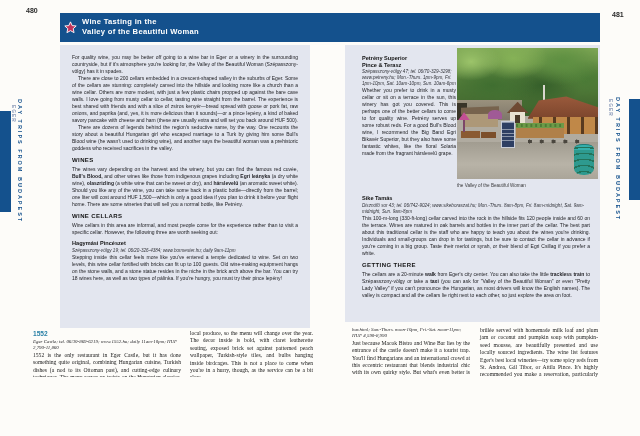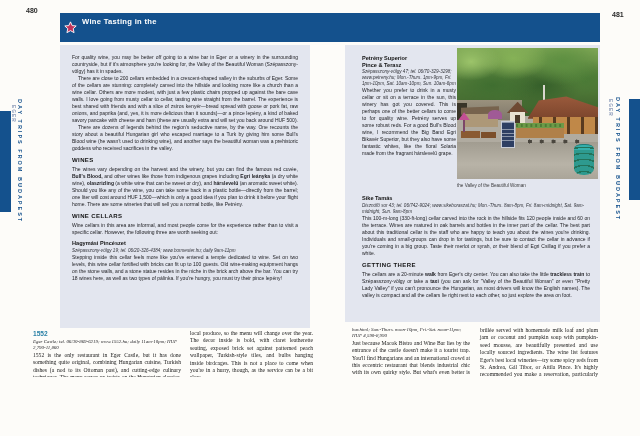--- a/index.html
+++ b/index.html
@@ -105,20 +105,21 @@
 
   <div class="pagenum pn-left">480</div>
   <div class="pagenum pn-right">481</div>
 
   <div class="banner">
     <svg class="star" viewBox="0 0 24 24">
       <path d="M12 1.6l3.1 6.9 7.4.7-5.5 5 1.6 7.3L12 17.8l-6.6 3.7 1.6-7.3-5.5-5 7.4-.7z" fill="#c0325a" stroke="#ffffff" stroke-width="1.7"></path>
     </svg>
     <div class="btitle">
       <div>Wine Tasting in the</div>
+      <div>Valley of the Beautiful Woman</div>
     </div>
   </div>
 
   <div class="fbox box-left bx">
     <p>For quality wine, you may be better off going to a wine bar in Eger or a winery in the surrounding countryside, but if it's atmosphere you're looking for, the Valley of the Beautiful Woman (Szépasszony-völgy) has it in spades.</p>
     <p class="ind">There are close to 200 cellars embedded in a crescent-shaped valley in the suburbs of Eger. Some of the cellars are stunning: completely carved into the hillside and looking more like a church than a wine cellar. Others are more modest, with just a few plastic chairs propped up against the bare cave walls. I love going from musty cellar to cellar, tasting wine straight from the barrel. The experience is best shared with friends and with a slice of zsíros kenyér—bread spread with goose or pork fat, raw onions, and paprika (and, yes, it is more delicious than it sounds)—or a pince lepény, a kind of baked savory pancake with cheese and ham (these are usually extra and will set you back around HUF 500).</p>
     <p class="ind">There are dozens of legends behind the region's seductive name, by the way. One recounts the story about a beautiful Hungarian girl who escaped marriage to a Turk by giving him some Bull's Blood wine (he wasn't used to drinking wine), and another says the beautiful woman was a prehistoric goddess who received sacrifices in the valley.</p>
     <div class="h2">WINES</div>
     <p><span>The wines vary depending on the harvest and the winery, but you can find the famous red cuvée, </span><span style="font-weight: bold;">Bull's Blood,</span><span> and other wines like those from indigenous grapes including </span><span style="font-weight: bold;">Egri leányka</span><span> (a dry white wine), </span><span style="font-weight: bold;">olaszrizling</span><span> (a white wine that can be sweet or dry), and </span><span style="font-weight: bold;">hárslevelű</span><span> (an aromatic sweet white). Should you like any of the wine, you can take some back in a plastic bottle—directly from the barrel; one liter will cost around HUF 1,500—which is only a good idea if you plan to drink it before your flight home. There are some wineries that will sell you a normal bottle, like Petrény.</span></p>
     <div class="h2">WINE CELLARS</div>

